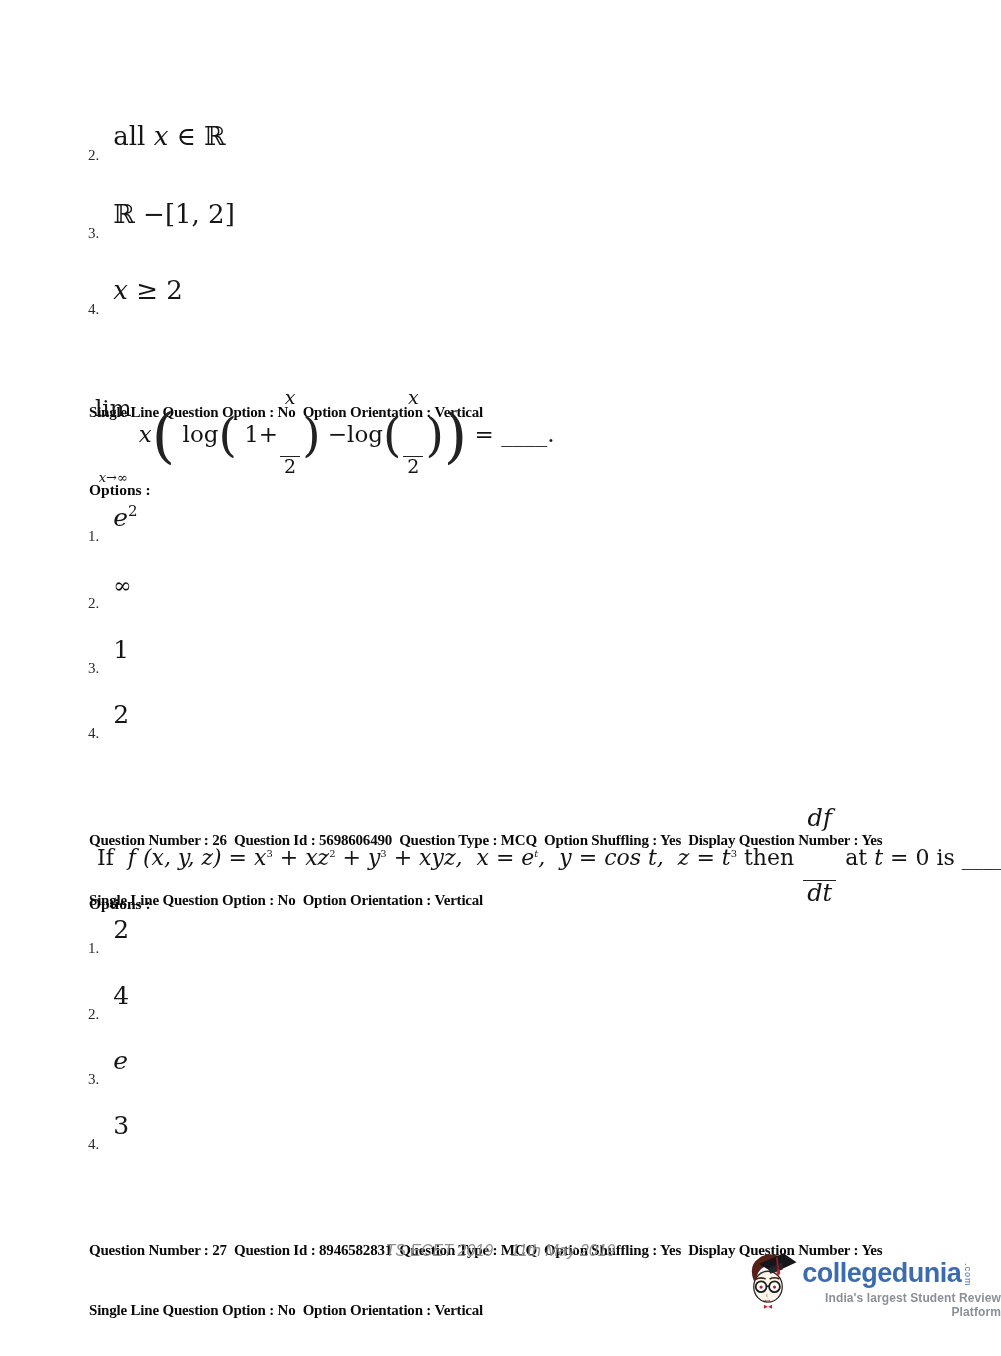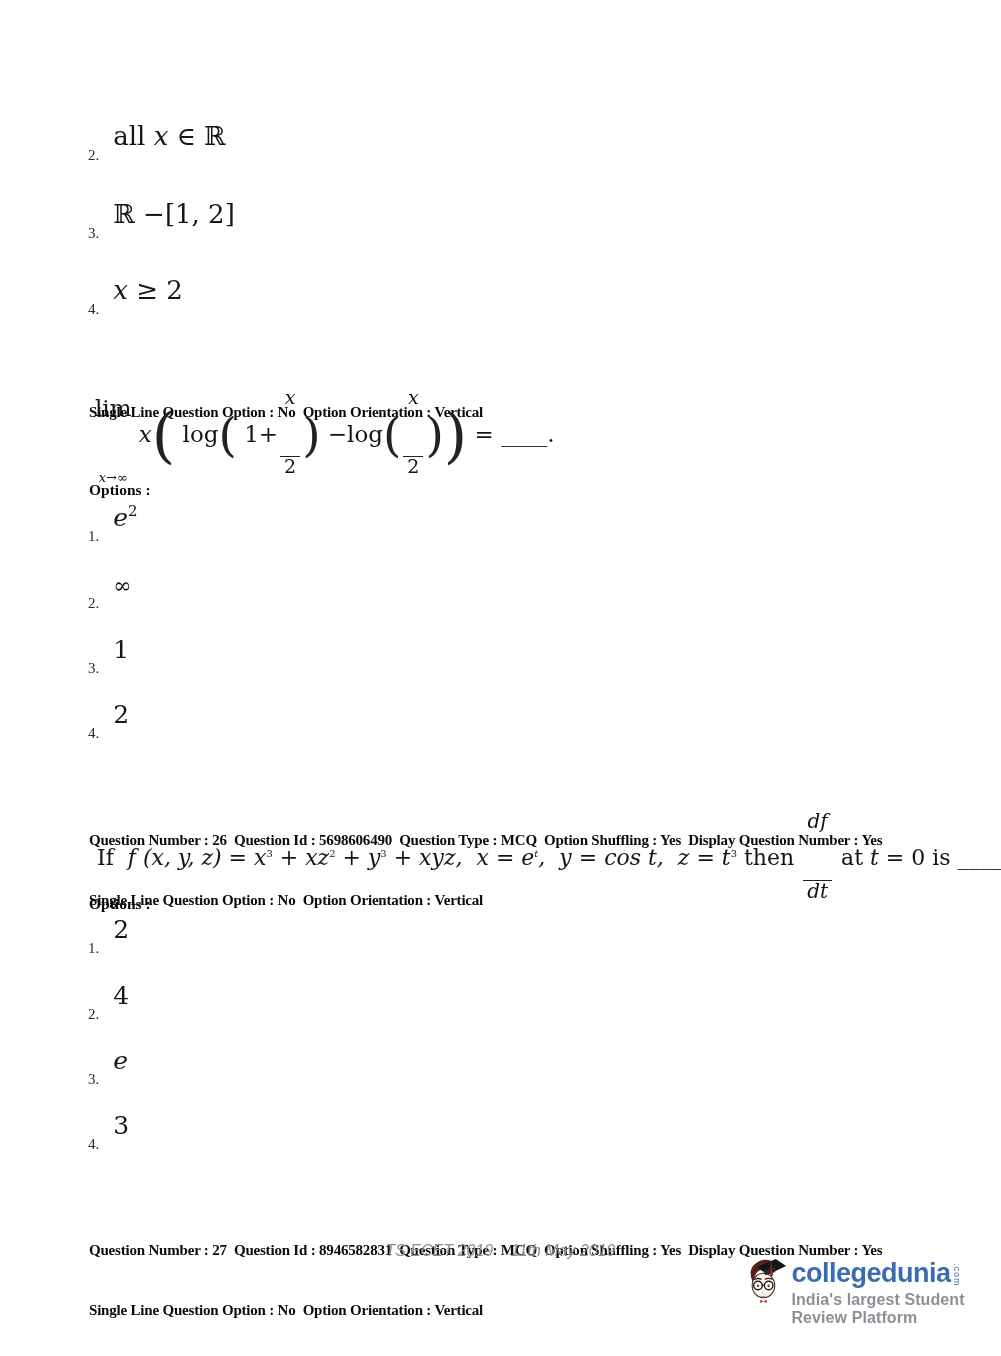--- a/index.html
+++ b/index.html
@@ -43,32 +43,32 @@
   .limstack .lim{font-size:23px;}
   .limstack .limsub{font-size:13px;font-style:italic;margin-top:3px;}
   .bp{display:inline-block;vertical-align:middle;line-height:0.78;font-weight:300;color:#222;
       position:relative;top:1px;}
   .bp.outer{font-size:60px;}
   .bp.inner{font-size:47px;}
   .frac{display:inline-flex;flex-direction:column;align-items:center;vertical-align:middle;
         line-height:1.05;position:relative;top:-2px;margin:0 2px;}
   .frac .fnum{font-size:19px;font-style:italic;padding:0 4px;}
   .frac .fden{font-size:19px;border-top:1.5px solid #222;padding:0 4px;}
-  .frac26 .fnum,.frac26 .fden{font-size:20px;}
+  .frac26 .fnum,.frac26 .fden{font-size:24px;}
 
   
   .logo{position:absolute;left:746px;top:1244px;display:flex;align-items:flex-start;}
   .logo-text{margin-left:4px;padding-top:16px;}
   .brand-row{display:flex;align-items:flex-end;}
   .brand{font-family:"Liberation Sans",sans-serif;font-weight:bold;font-size:27px;
          letter-spacing:-0.5px;line-height:1;}
   .brand-suffix{font-family:"Liberation Sans",sans-serif;font-size:9px;color:#3b6cb0;
                 writing-mode:vertical-rl;margin-left:2px;letter-spacing:1px;line-height:1;}
-  .tagline{font-family:"Liberation Sans",sans-serif;font-weight:bold;font-size:16px;
-           color:#8a9096;margin-top:4px;letter-spacing:0.1px;}
+  .tagline{font-family:"Liberation Sans",sans-serif;font-weight:bold;font-size:12px;
+           color:#8a9096;margin-top:4px;letter-spacing:0.1px;text-align:right;}
 </style>
 </head>
 <body>
 
 <div class="page">
 
 
   <div class="opt" style="top:134px;">
     <span class="opt-label">2.</span>
     <span class="opt-content big"><span>all </span><span class="it">x</span><span> ∈ ℝ</span></span>

